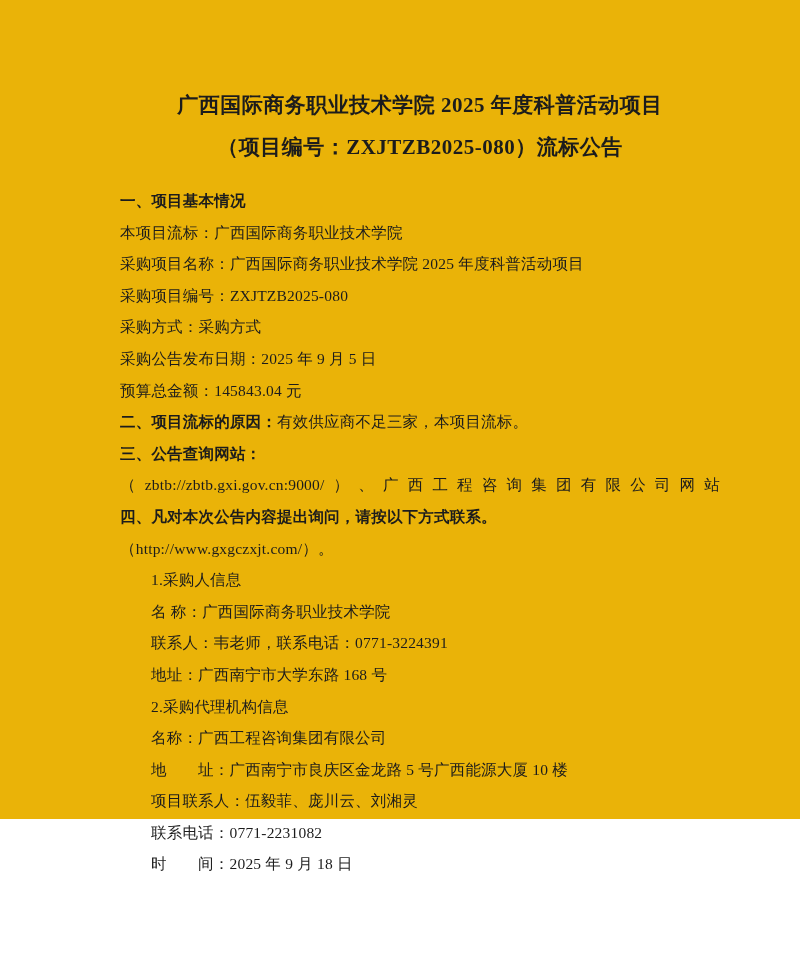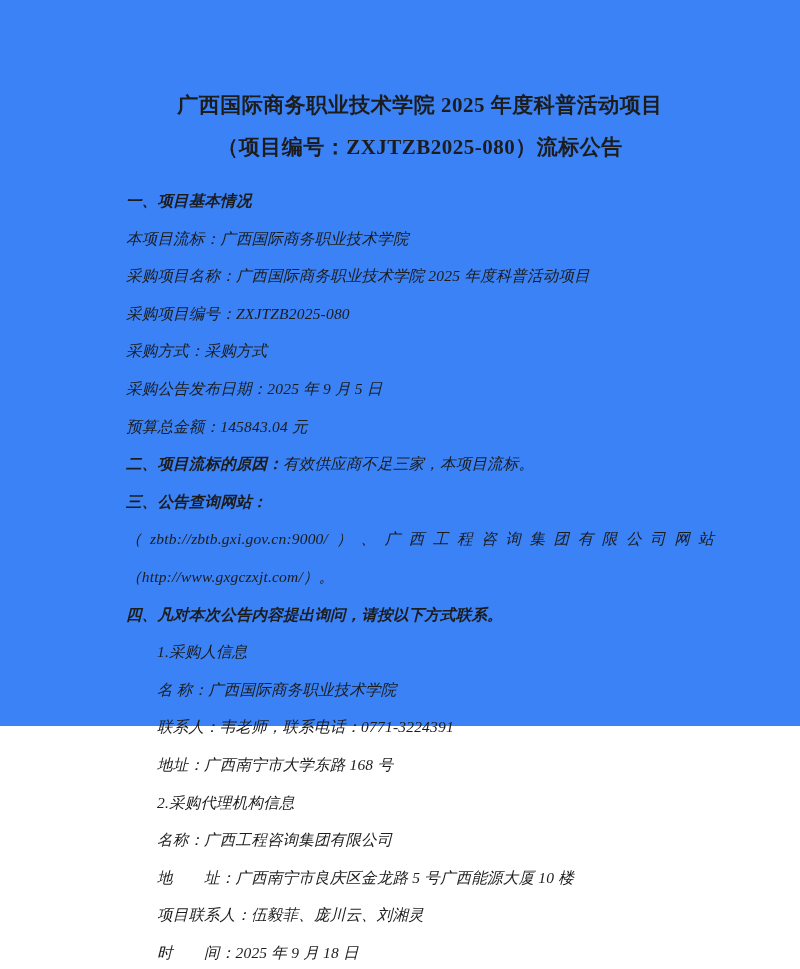--- a/index.html
+++ b/index.html
@@ -10,39 +10,38 @@
   body {
     width: 800px;
     height: 969px;
     overflow: hidden;
     font-family: "Liberation Serif", "DejaVu Serif", serif;
     color: #1c1c1c;
   }
   .page {
     box-sizing: border-box;
     width: 800px;
-    height: 726px;
+    height: 819px;
     padding: 84px 80px 0 120px;
-    background: #3b82f6;
+    background: #eab308;
   }
   .doc-title {
     margin: 0 0 17px 0;
     font-size: 21px;
     font-weight: 700;
     text-align: center;
     line-height: 42px;
     letter-spacing: 0.5px;
   }
   .doc-title .title-line { display: block; }
   .doc-line {
-    margin: 6px;
+    margin: 0;
     font-size: 15.5px;
     line-height: 31.6px;
     letter-spacing: 0.2px;
-    font-style: italic;
   }
   .bold { font-weight: 700; }
   .indent2 { padding-left: 31px; }
   .justify-full {
     text-align: justify;
     text-align-last: justify;
   }
 </style>
 </head>
 <body>
@@ -61,29 +60,30 @@
     <p class="doc-line">采购项目名称：广西国际商务职业技术学院 2025 年度科普活动项目</p>
     <p class="doc-line">采购项目编号：ZXJTZB2025-080</p>
     <p class="doc-line">采购方式：采购方式</p>
     <p class="doc-line">采购公告发布日期：2025 年 9 月 5 日</p>
     <p class="doc-line">预算总金额：145843.04 元</p>
 
     <p class="doc-line"><span class="bold">二、项目流标的原因：</span><span>有效供应商不足三家，本项目流标。</span></p>
 
     <p class="doc-line bold">三、公告查询网站：</p>
     <p class="doc-line justify-full">（zbtb://zbtb.gxi.gov.cn:9000/）、广西工程咨询集团有限公司网站</p>
+    <p class="doc-line bold">四、凡对本次公告内容提出询问，请按以下方式联系。</p>
+
     <p class="doc-line">（http://www.gxgczxjt.com/）。</p>
-
-    <p class="doc-line bold">四、凡对本次公告内容提出询问，请按以下方式联系。</p>
 
     <p class="doc-line indent2">1.采购人信息</p>
     <p class="doc-line indent2">名 称：广西国际商务职业技术学院</p>
     <p class="doc-line indent2">联系人：韦老师，联系电话：0771-3224391</p>
     <p class="doc-line indent2">地址：广西南宁市大学东路 168 号</p>
 
     <p class="doc-line indent2">2.采购代理机构信息</p>
     <p class="doc-line indent2">名称：广西工程咨询集团有限公司</p>
     <p class="doc-line indent2">地　　址：广西南宁市良庆区金龙路 5 号广西能源大厦 10 楼</p>
     <p class="doc-line indent2">项目联系人：伍毅菲、庞川云、刘湘灵</p>
+    <p class="doc-line indent2">联系电话：0771-2231082</p>
     <p class="doc-line indent2">时　　间：2025 年 9 月 18 日</p>
 
   </div>
 </div>
 
 </body></html>

